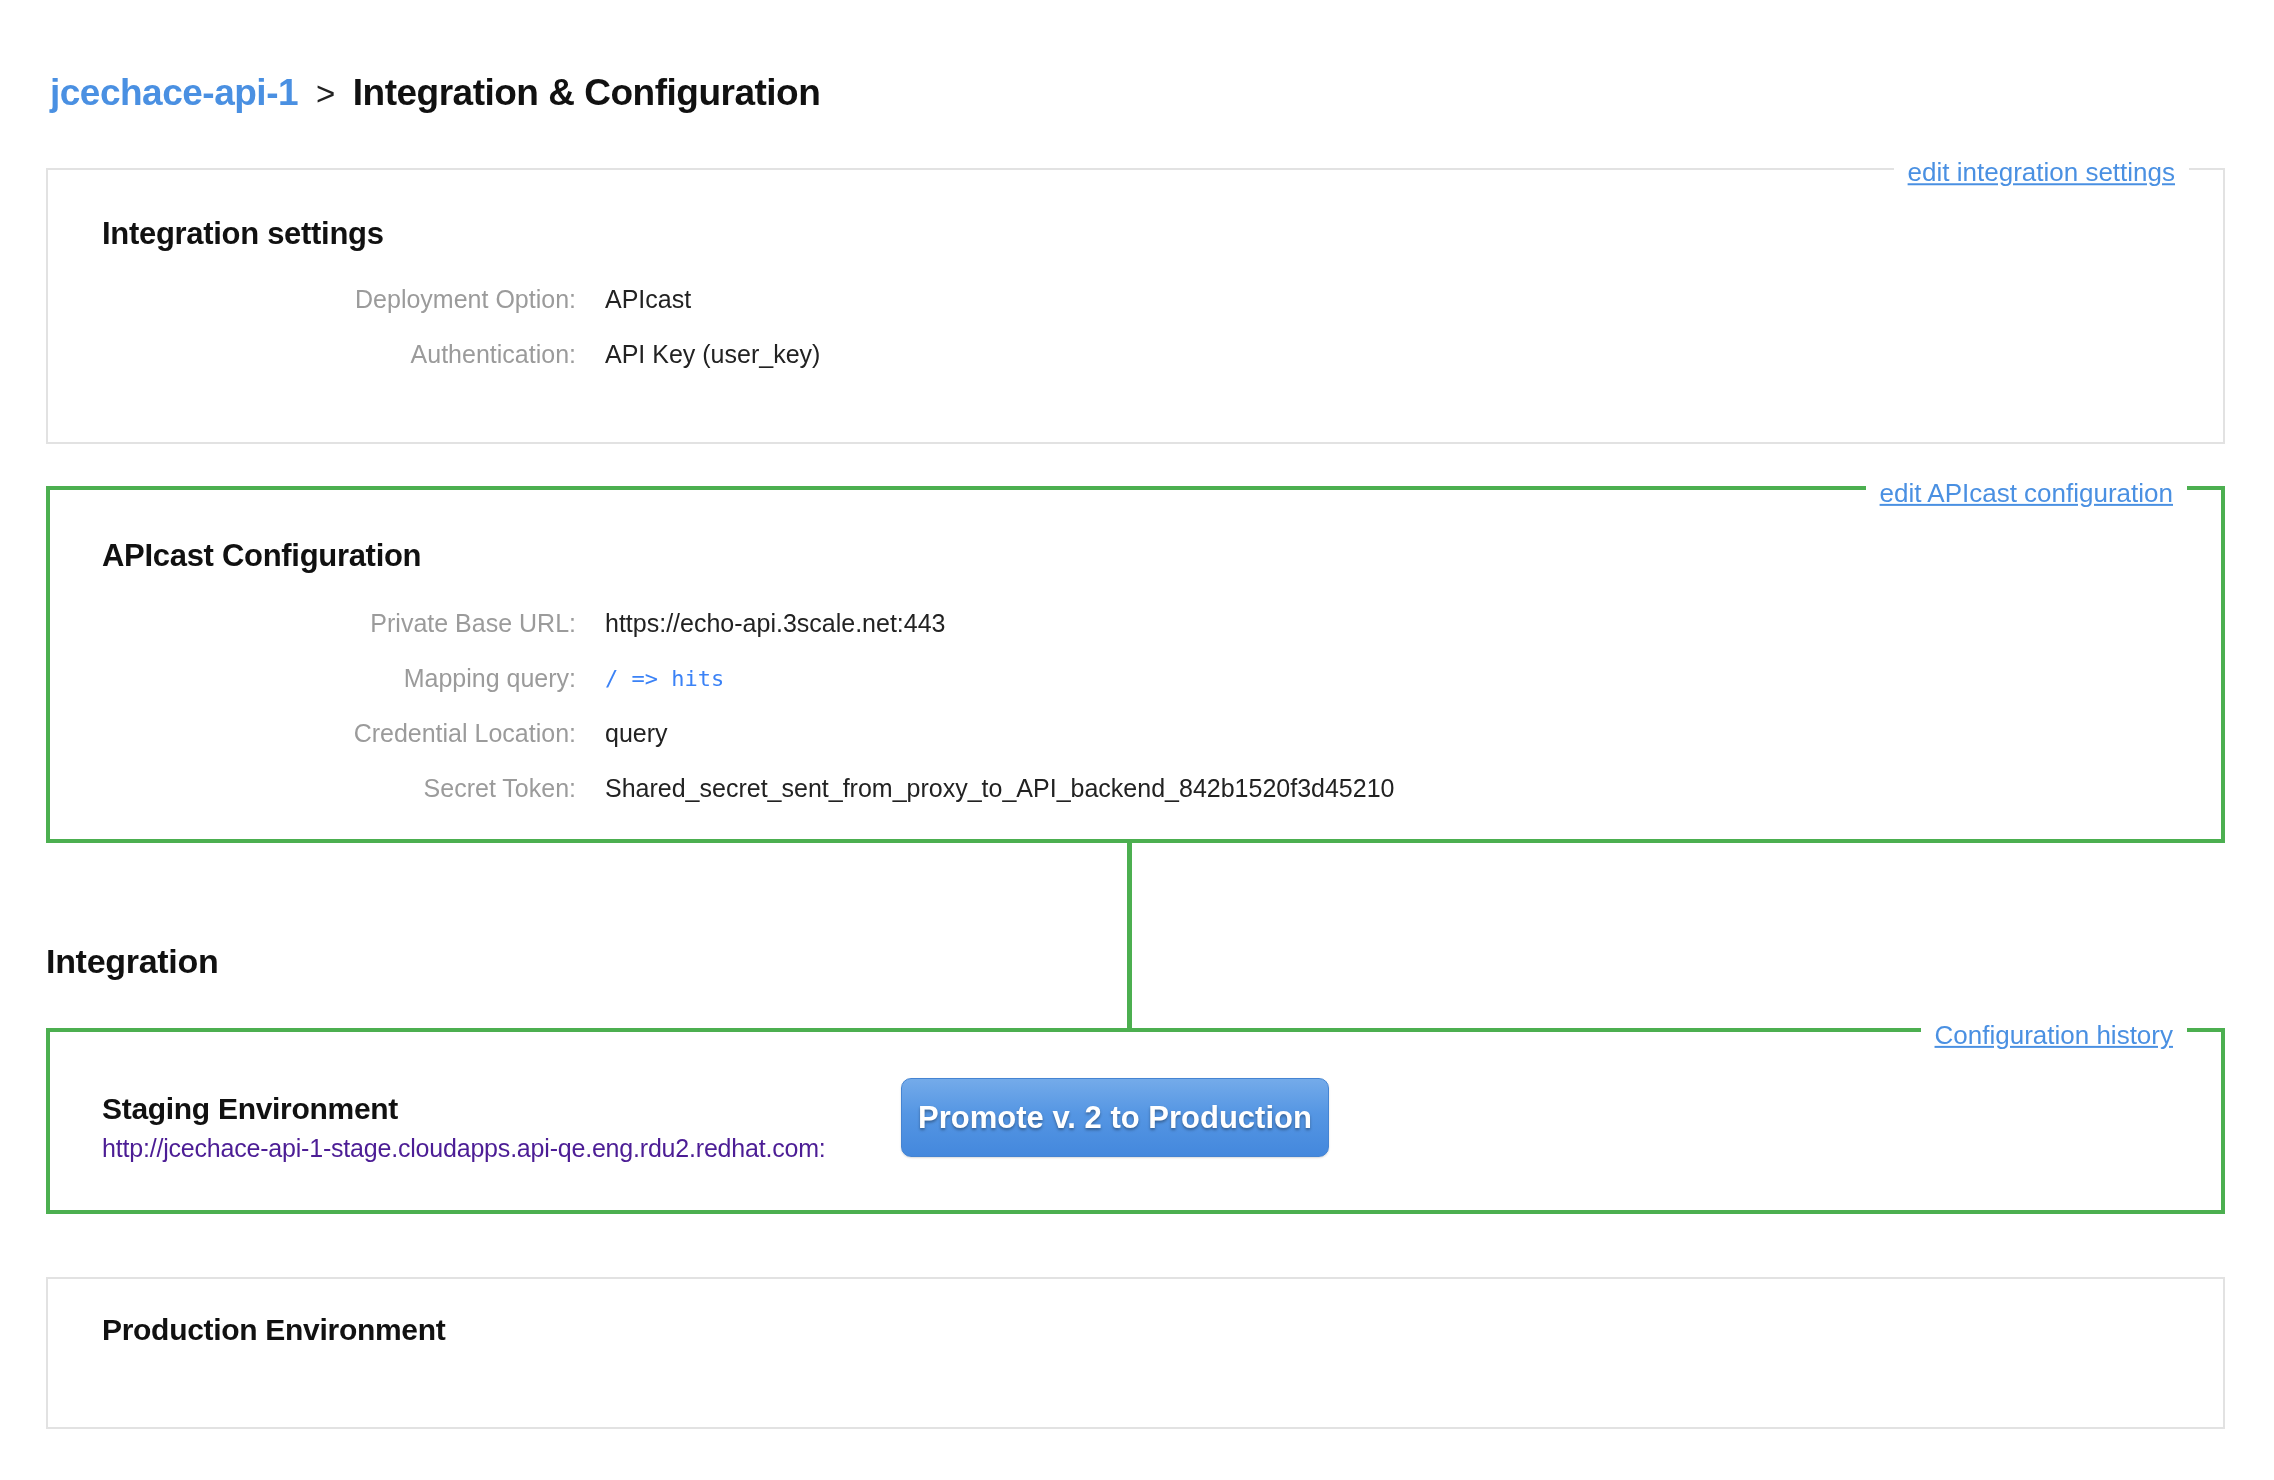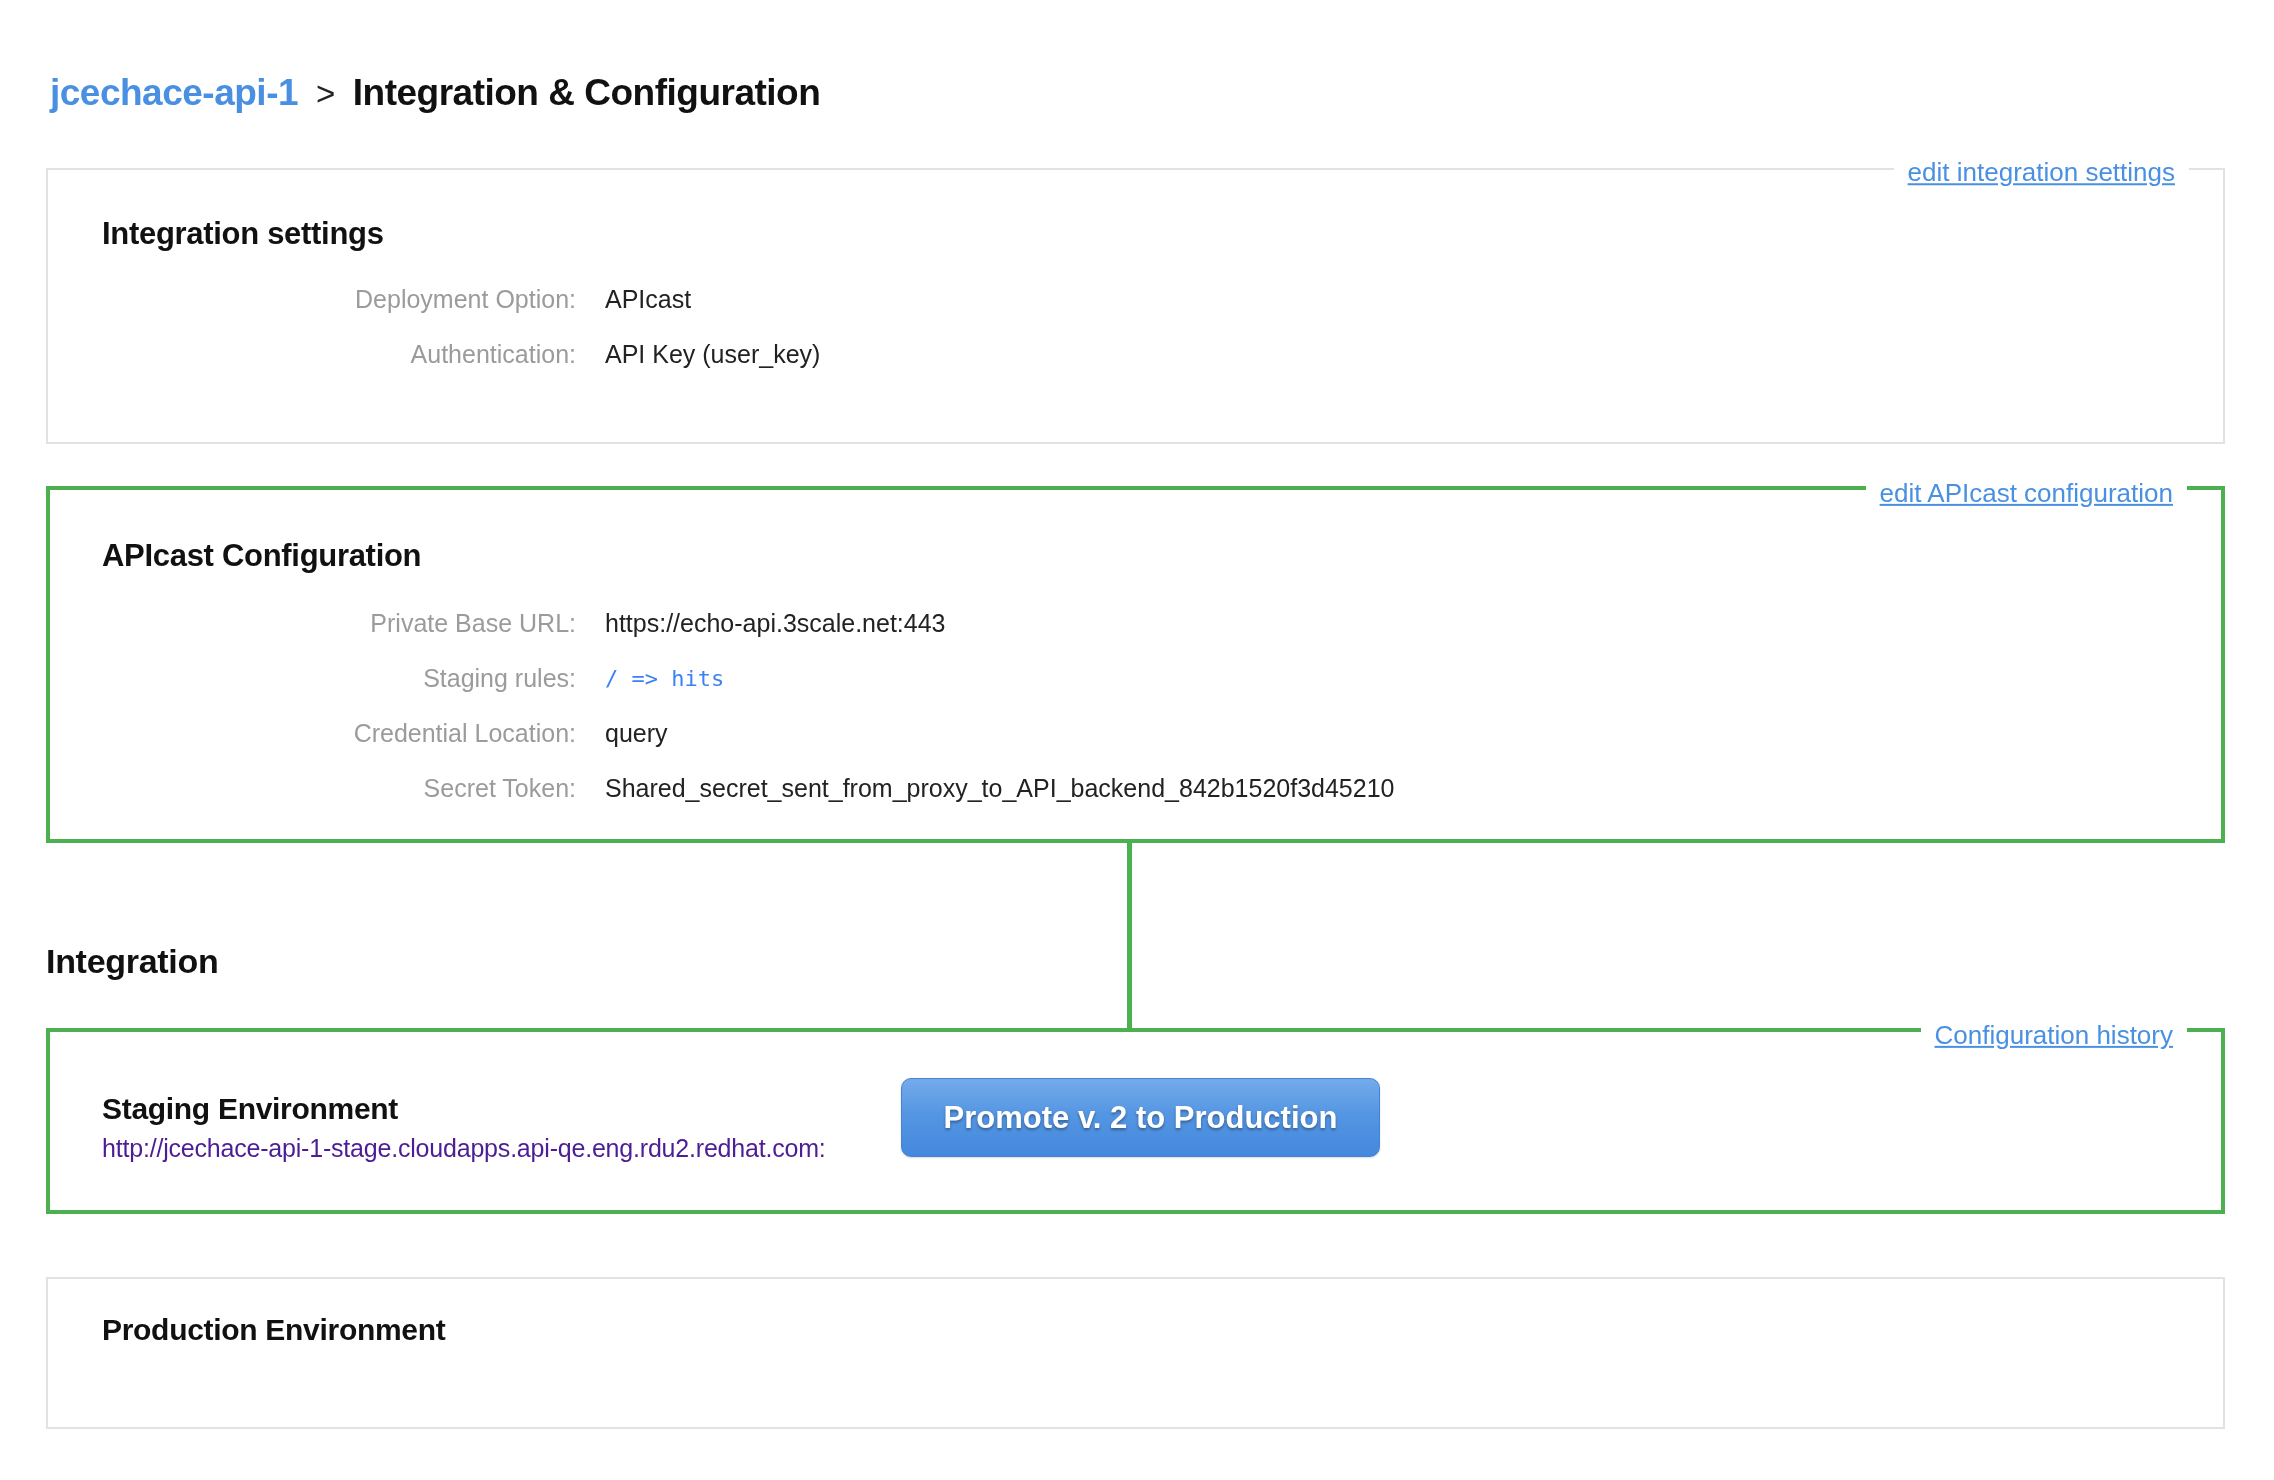--- a/index.html
+++ b/index.html
@@ -81,21 +81,21 @@
 
   
   #panel-staging { top: 1012px; height: 186px; padding: 56px 0 0 48px; }
   #panel-staging h2 { font-size: 30px; margin-bottom: 8px; }
   .staging-url {
     font-size: 25px; color: #4c1d95; letter-spacing: -0.2px;
     white-space: nowrap; max-width: 1700px; overflow: hidden;
   }
   .promote-btn {
     position: absolute; left: 847px; top: 42px;
-    width: 479px; height: 79px;
+    width: 428px; height: 79px;
     border: 1px solid #4584d2; border-radius: 10px;
     background: linear-gradient(to bottom, #74abea 0%, #5596e3 45%, #4488dd 100%);
     color: #ffffff; font-family: "Liberation Sans", sans-serif;
     font-size: 31px; font-weight: bold;
     text-shadow: 0 2px 3px rgba(0,0,0,0.35);
     cursor: pointer;
     box-shadow: 0 1px 2px rgba(0,0,0,0.15);
   }
 
   
@@ -126,21 +126,21 @@
   </section>
 
   <section class="panel green" id="panel-apicast">
     <a class="panel-edit-link">edit APIcast configuration</a>
     <h2>APIcast Configuration</h2>
     <div class="kv-row">
       <span class="kv-label">Private Base URL:</span>
       <span class="kv-value">https://echo-api.3scale.net:443</span>
     </div>
     <div class="kv-row">
-      <span class="kv-label">Staging rules:</span>
+      <span class="kv-label">Mapping query:</span>
       <span class="kv-value mono">/ =&gt; hits</span>
     </div>
     <div class="kv-row">
       <span class="kv-label">Credential Location:</span>
       <span class="kv-value">query</span>
     </div>
     <div class="kv-row">
       <span class="kv-label">Secret Token:</span>
       <span class="kv-value">Shared_secret_sent_from_proxy_to_API_backend_842b1520f3d45210</span>
     </div>

